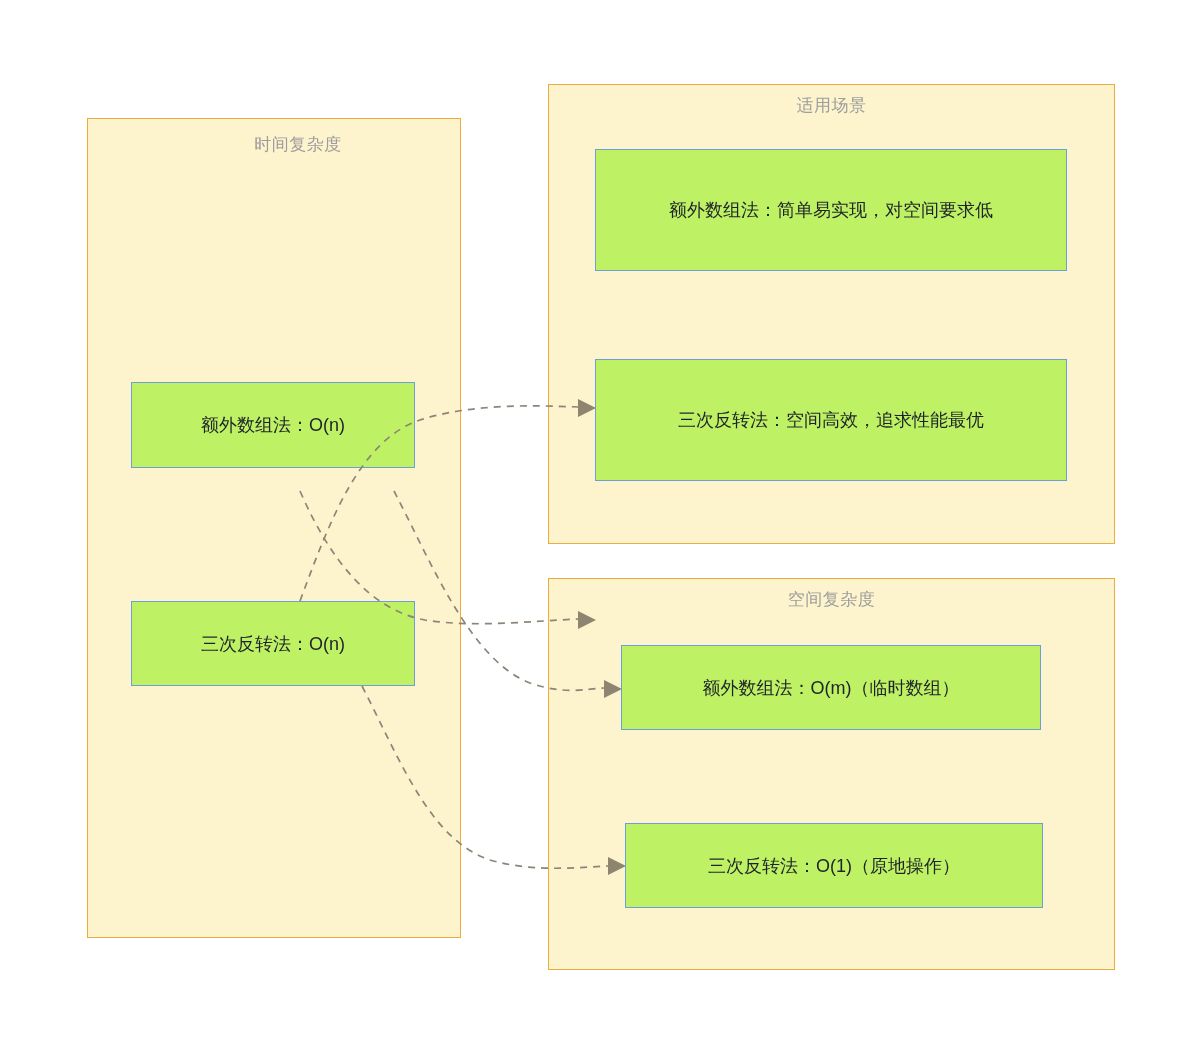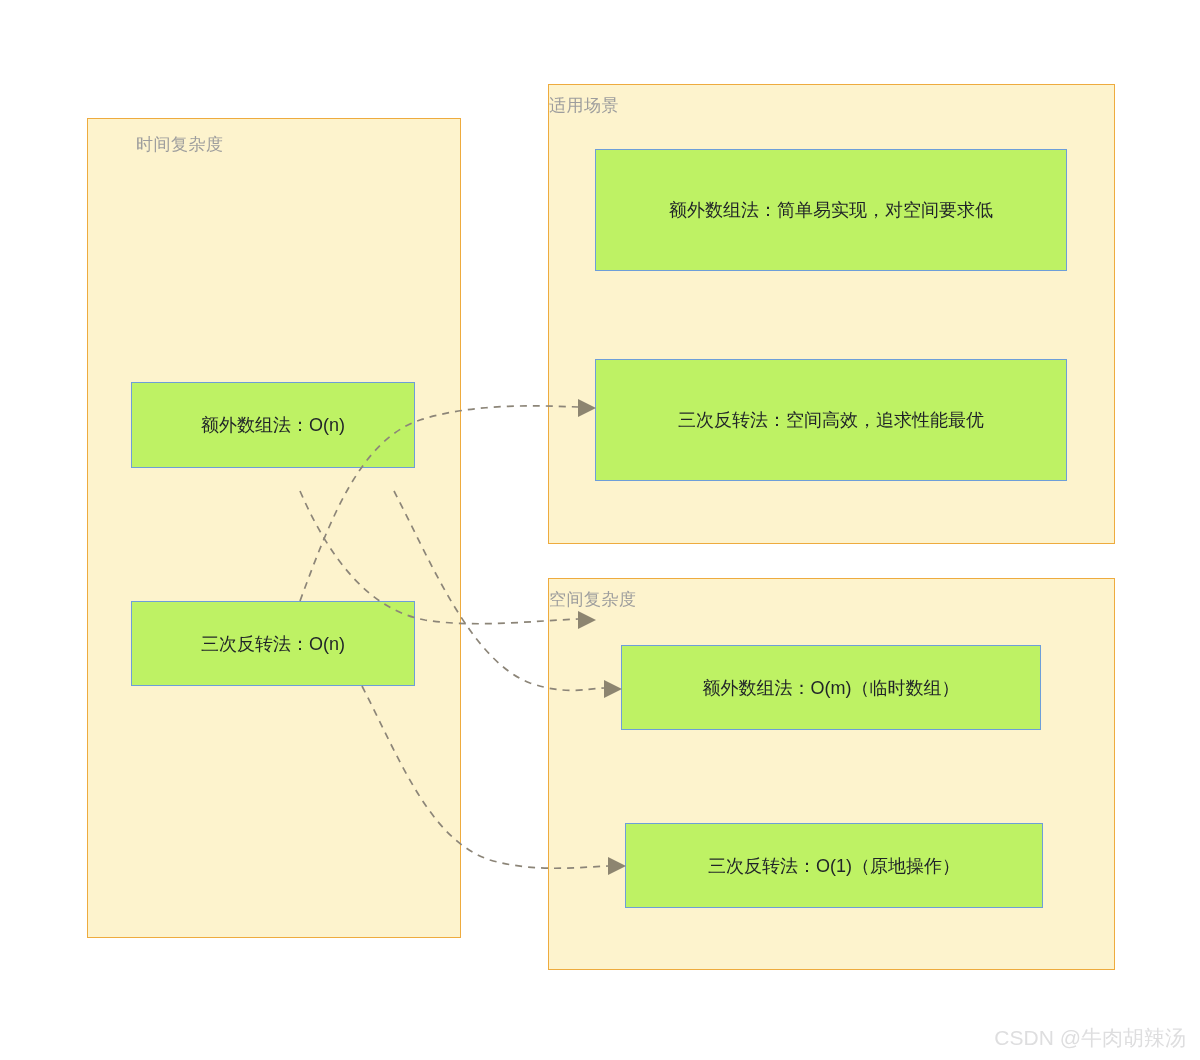--- a/index.html
+++ b/index.html
@@ -28,20 +28,21 @@
     position: absolute;
     background: #fdf3cd;
     border: 1.6px solid #eeab3e;
     box-sizing: border-box;
     z-index: 1;
   }
   .panel-title {
     position: absolute;
     left: 0;
     right: 0;
+    text-align: center;
     color: #9d9d9d;
     font-size: 17px;
     line-height: 22px;
     letter-spacing: 0.5px;
     white-space: nowrap;
   }
 
   #panel-time   { left: 87px;  top: 118px; width: 374px; height: 820px; }
   #panel-time   .panel-title { top: 15px; padding-left: 48px; }
 
@@ -165,15 +166,14 @@
       <polygon class="edge-head" points="604,680 622,689 604,698"></polygon>
     </g>
 
     <g>
       <path class="edge-path" d="M 362 686 C 400 760 430 840 490 860 C 535 873 580 867 608 866"></path>
       <polygon class="edge-head" points="608,857 626,866 608,875"></polygon>
     </g>
 
   </svg>
 
-  <div id="watermark">CSDN @牛肉胡辣汤</div>
 
 </div>
 
 </body></html>

